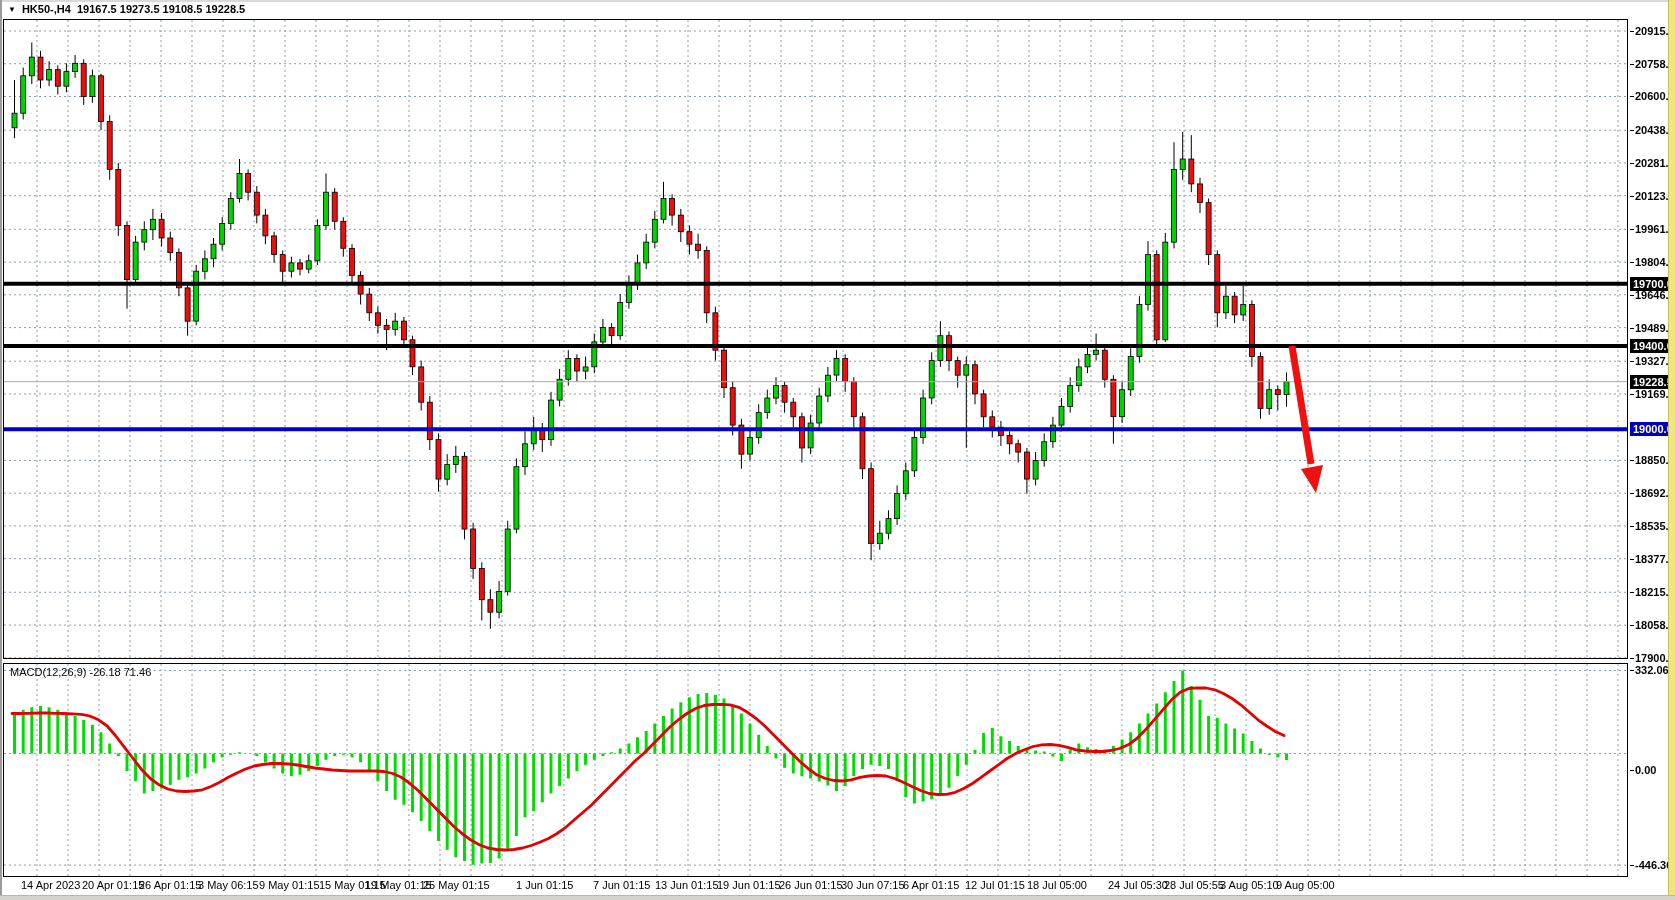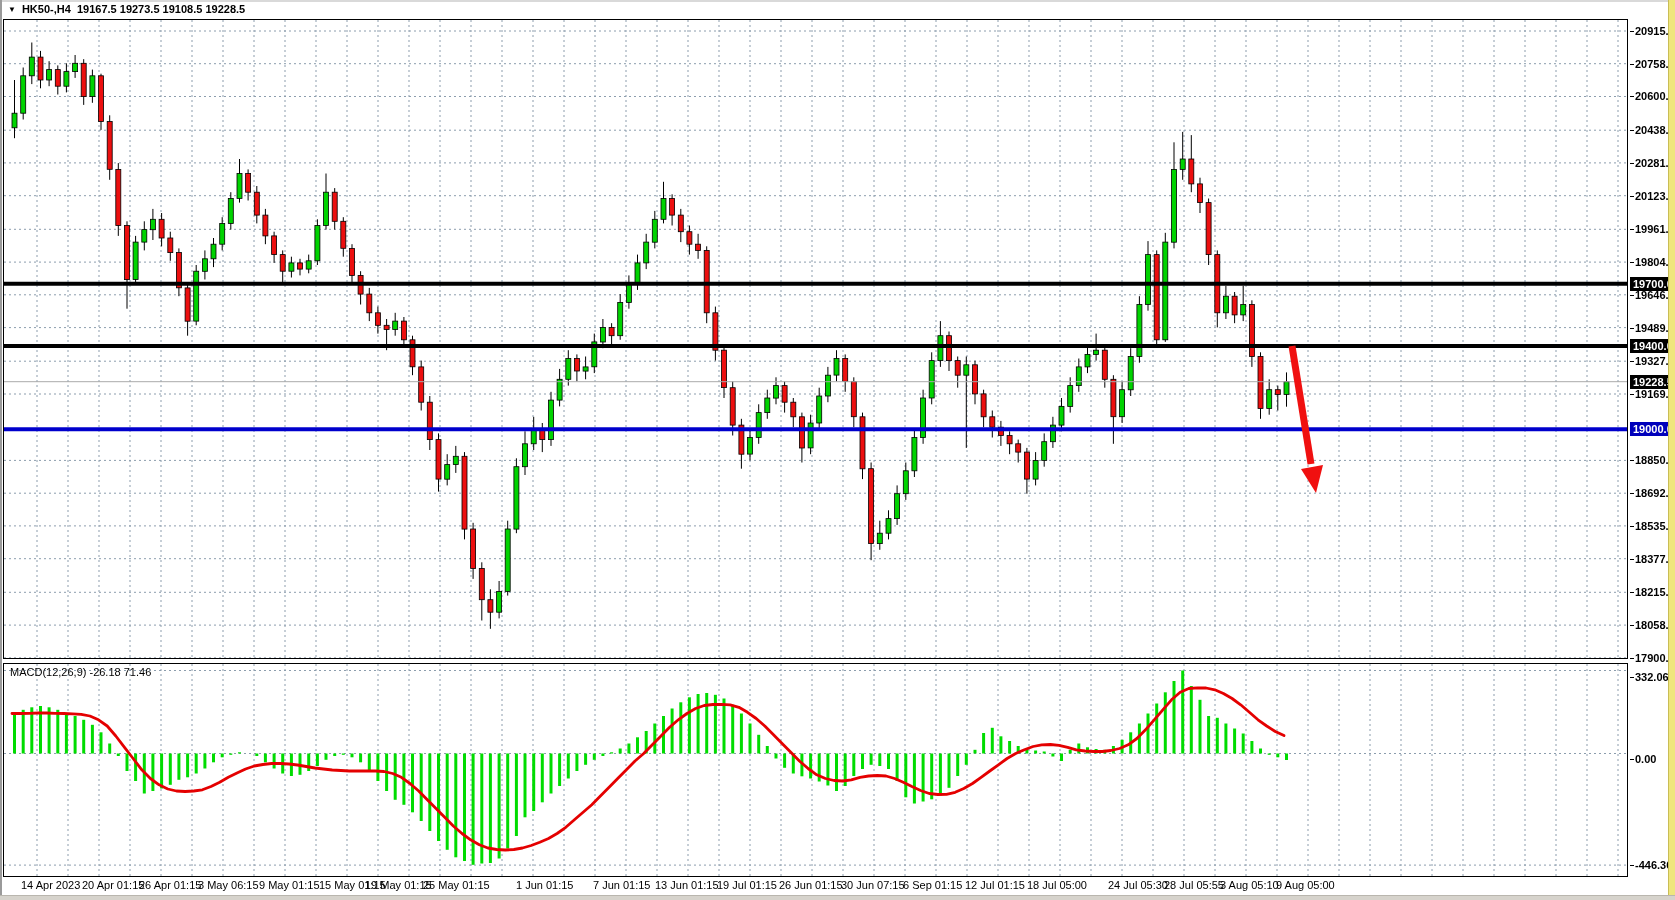--- a/index.html
+++ b/index.html
@@ -652,40 +652,40 @@
       <div class="tick-label" style="top:534px">18377.5</div>
       <div class="tick-label" style="top:567px">18215.5</div>
       <div class="tick-label" style="top:600px">18058.0</div>
       <div class="tick-label" style="top:633px">17900.5</div>
       <div class="line-label" style="top:258px;background:#000000">19700.0</div>
       <div class="line-label" style="top:320px;background:#000000">19400.0</div>
       <div class="line-label" style="top:403px;background:#0000bb">19000.0</div>
       <div class="line-label" style="top:356px;background:#000000">19228.5</div>
     </div>
   <div id="macd-axis">
-      <div class="tick-label" style="top:8px">332.06</div>
-      <div class="tick-label" style="top:90px">0.00</div>
+      <div class="tick-label" style="top:1px">332.06</div>
+      <div class="tick-label" style="top:101px">0.00</div>
       <div class="tick-label" style="top:196px">-446.36</div>
     </div>
   <div id="date-axis">
       <span class="date-label" style="left:5px">14 Apr 2023</span>
       <span class="date-label" style="left:66px">20 Apr 01:15</span>
       <span class="date-label" style="left:123px">26 Apr 01:15</span>
       <span class="date-label" style="left:182px">3 May 06:15</span>
       <span class="date-label" style="left:243px">9 May 01:15</span>
       <span class="date-label" style="left:303px">15 May 01:15</span>
       <span class="date-label" style="left:349px">19 May 01:15</span>
       <span class="date-label" style="left:407px">25 May 01:15</span>
       <span class="date-label" style="left:500px">1 Jun 01:15</span>
       <span class="date-label" style="left:577px">7 Jun 01:15</span>
       <span class="date-label" style="left:639px">13 Jun 01:15</span>
-      <span class="date-label" style="left:701px">19 Jul 01:15</span>
+      <span class="date-label" style="left:701px">19 Jun 01:15</span>
       <span class="date-label" style="left:763px">26 Jun 01:15</span>
       <span class="date-label" style="left:825px">30 Jun 07:15</span>
-      <span class="date-label" style="left:887px">6 Sep 01:15</span>
+      <span class="date-label" style="left:887px">6 Apr 01:15</span>
       <span class="date-label" style="left:949px">12 Jul 01:15</span>
       <span class="date-label" style="left:1011px">18 Jul 05:00</span>
       <span class="date-label" style="left:1092px">24 Jul 05:30</span>
       <span class="date-label" style="left:1148px">28 Jul 05:55</span>
       <span class="date-label" style="left:1204px">3 Aug 05:10</span>
       <span class="date-label" style="left:1260px">9 Aug 05:00</span>
     </div>
 
   <div id="yellow-strip"></div>
   <div id="bottom-strip"></div>

